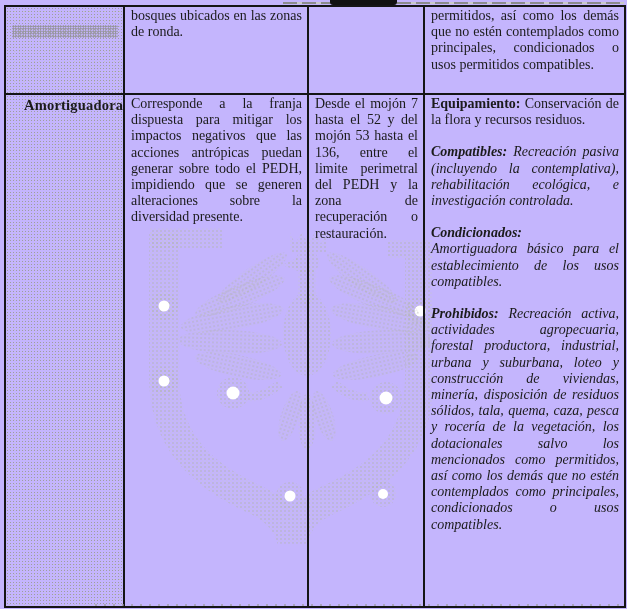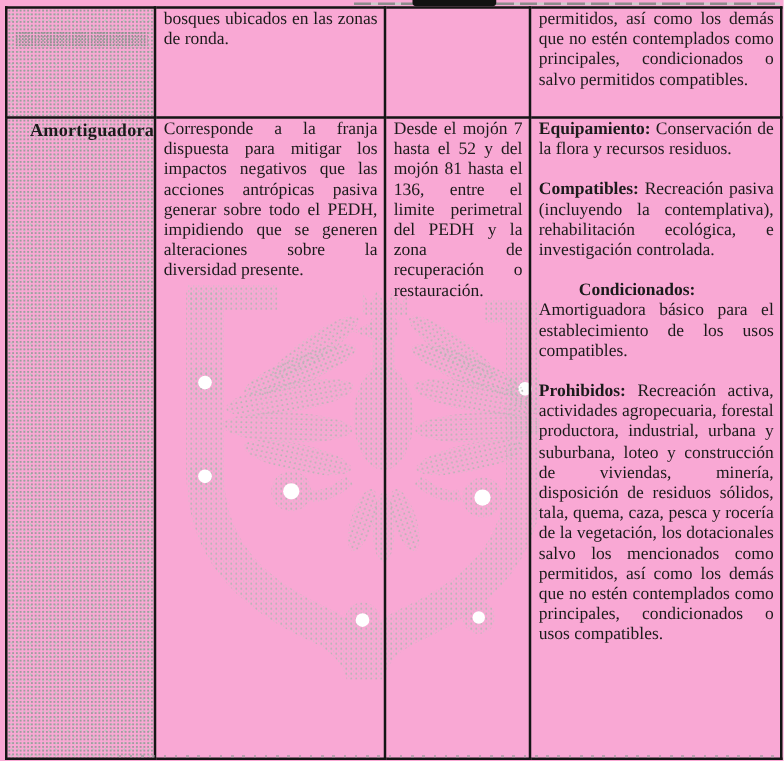--- a/index.html
+++ b/index.html
@@ -1,18 +1,18 @@
 <!DOCTYPE html>
 <html><head>
 <meta charset="utf-8">
 <style>
   html,body{margin:0;padding:0;background:#ffffff;}
   .page{
     position:relative;width:627px;height:609px;overflow:hidden;
-    background:#f9a8d4;font-family:"Liberation Serif","DejaVu Serif",serif;
+    background:#c4b5fd;font-family:"Liberation Serif","DejaVu Serif",serif;
     color:#1b1b1b;
   }
   
   .top-line{position:absolute;left:283px;top:2px;width:341px;height:2px;z-index:3;
     background:repeating-linear-gradient(90deg,#8c8c8c 0 14px,#c9c9c9 14px 19px);}
   .top-smudge{position:absolute;left:330px;top:0;width:67px;height:5px;background:#111;
     border-radius:0 0 3px 3px;z-index:4;}
   
   .watermark{position:absolute;left:140px;top:226px;width:292px;height:340px;z-index:1;pointer-events:none;}
   .tbl{
@@ -32,22 +32,22 @@
       radial-gradient(circle,#9e9e9e .7px,transparent .9px),
       radial-gradient(circle,#c2c2c2 .7px,transparent .9px);
     background-size:3px 3px,5px 5px;
     background-position:0 0,1px 2px;
   }
   .noise-band{height:13px;margin-top:17px;
     background-image:radial-gradient(circle,#8f8f8f .8px,transparent 1px);
     background-size:2.5px 2.5px;}
   .zona{font-weight:bold;font-size:14.5px;text-align:left;padding-top:1px;letter-spacing:.2px;margin-left:12px;}
   p{margin:0;}
-  .uso + .uso{margin-top:16px;}
-  .blk{display:block;margin-left:32px;}
+  .uso + .uso{margin-top:16px;font-style:italic;}
+  .blk{display:block;}
   .bottom-dots{position:absolute;left:95px;top:604px;width:525px;height:2px;z-index:3;opacity:.65;
     background:repeating-linear-gradient(90deg,#9a9a9a 0 2px,transparent 2px 9px);}
 </style>
 </head>
 <body>
 
 <div class="page">
 
   <div class="top-line"></div>
   <div class="top-smudge"></div>
@@ -118,32 +118,32 @@
     <tbody>
         <tr class="r1">
       <td class="speck">
         <div class="noise-band"></div>
       </td>
       <td>
         <p>bosques ubicados en las zonas de ronda.</p>
       </td>
       <td></td>
       <td>
-        <p>permitidos, así como los demás que no estén contemplados como principales, condicionados o salvo permitidos compatibles.</p>
+        <p>permitidos, así como los demás que no estén contemplados como principales, condicionados o usos permitidos compatibles.</p>
       </td>
     </tr>
     <tr class="r2">
       <td class="speck">
         <div class="zona">Amortiguadora</div>
       </td>
       <td>
-        <p>Corresponde a la franja dispuesta para mitigar los impactos negativos que las acciones antrópicas pasiva generar sobre todo el PEDH, impidiendo que se generen alteraciones sobre la diversidad presente.</p>
+        <p>Corresponde a la franja dispuesta para mitigar los impactos negativos que las acciones antrópicas puedan generar sobre todo el PEDH, impidiendo que se generen alteraciones sobre la diversidad presente.</p>
       </td>
       <td>
-        <p>Desde el mojón 7 hasta el 52 y del mojón 81 hasta el 136, entre el limite perimetral del PEDH y la zona de recuperación o restauración.</p>
+        <p>Desde el mojón 7 hasta el 52 y del mojón 53 hasta el 136, entre el limite perimetral del PEDH y la zona de recuperación o restauración.</p>
       </td>
       <td>
         <p class="uso"><b>Equipamiento:</b> <span>Conservación de la flora y recursos residuos.</span></p>
         <p class="uso"><b>Compatibles:</b> <span>Recreación pasiva (incluyendo la contemplativa), rehabilitación ecológica, e investigación controlada.</span></p>
         <p class="uso"><b class="blk">Condicionados:</b><span>Amortiguadora básico para el establecimiento de los usos compatibles.</span></p>
         <p class="uso"><b>Prohibidos:</b> <span>Recreación activa, actividades agropecuaria, forestal productora, industrial, urbana y suburbana, loteo y construcción de viviendas, minería, disposición de residuos sólidos, tala, quema, caza, pesca y rocería de la vegetación, los dotacionales salvo los mencionados como permitidos, así como los demás que no estén contemplados como principales, condicionados o usos compatibles.</span></p>
       </td>
     </tr>
   </tbody>
     </table>

